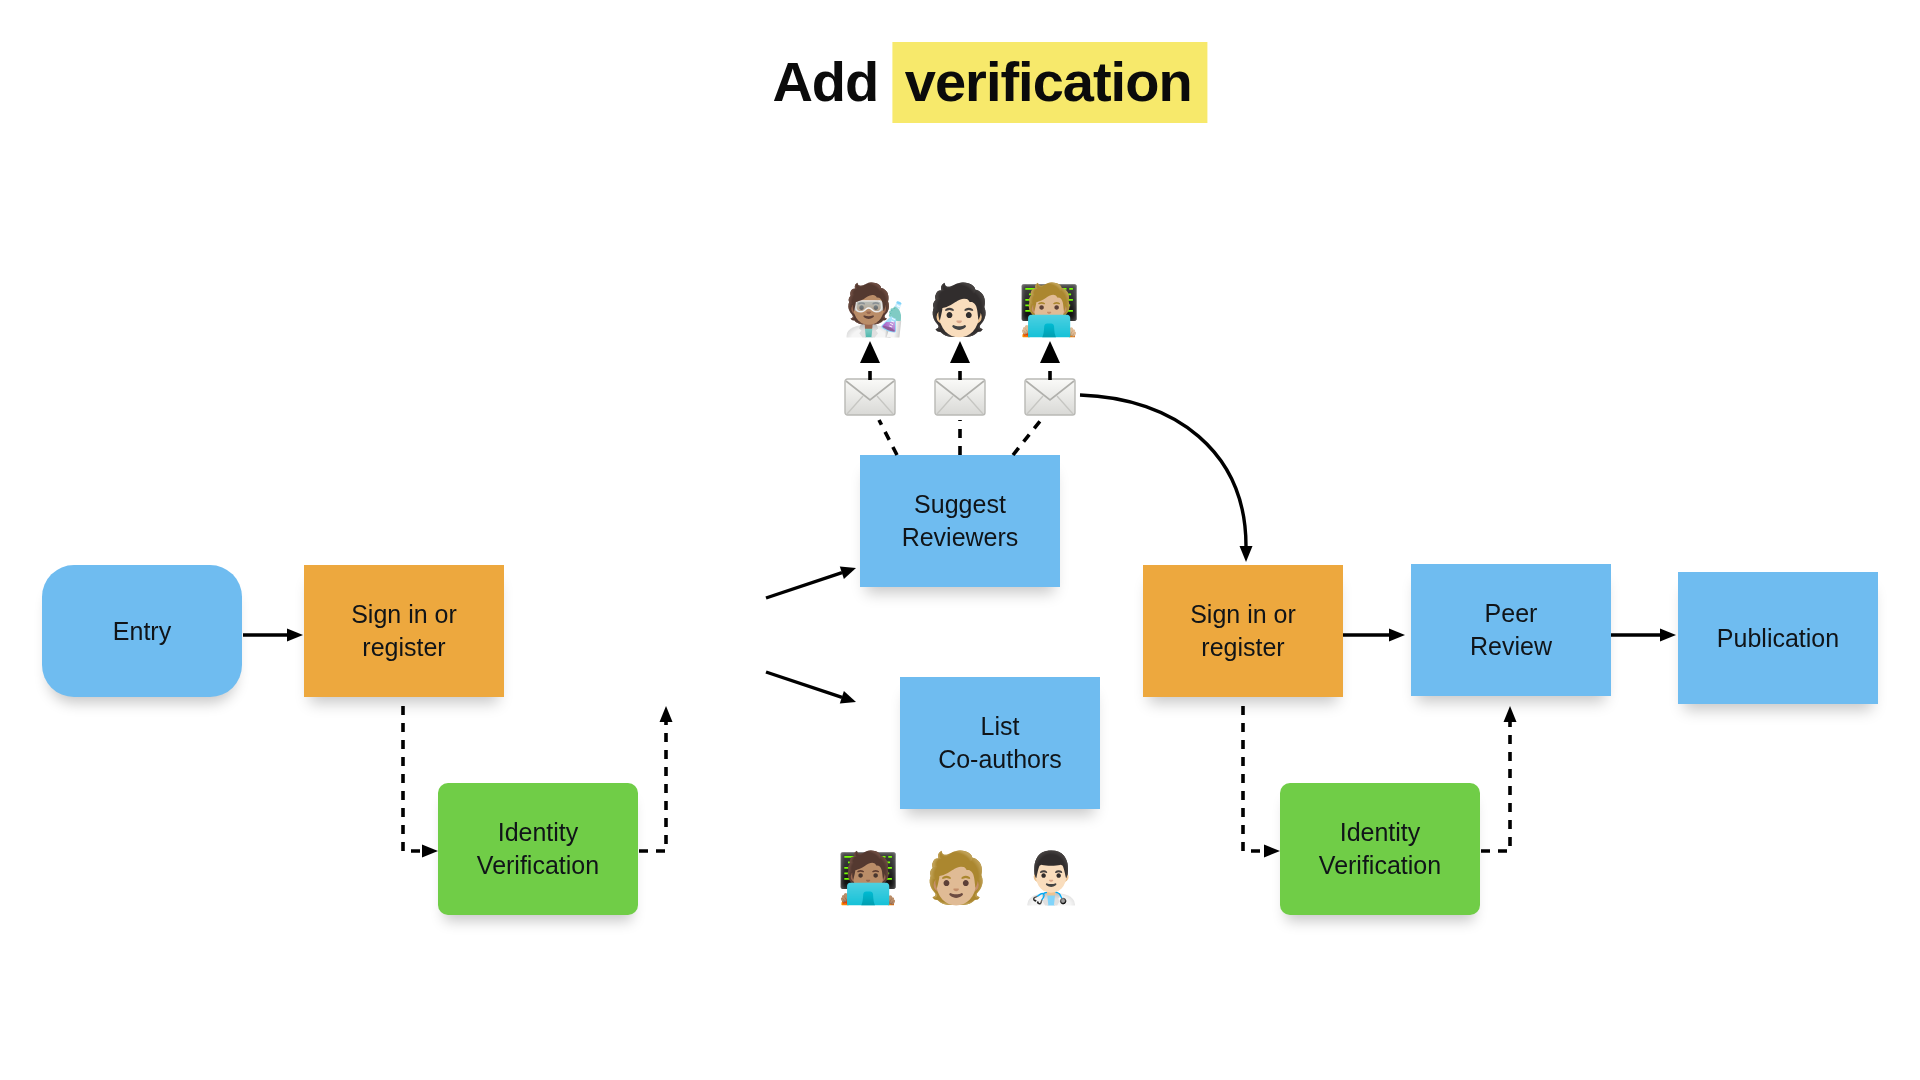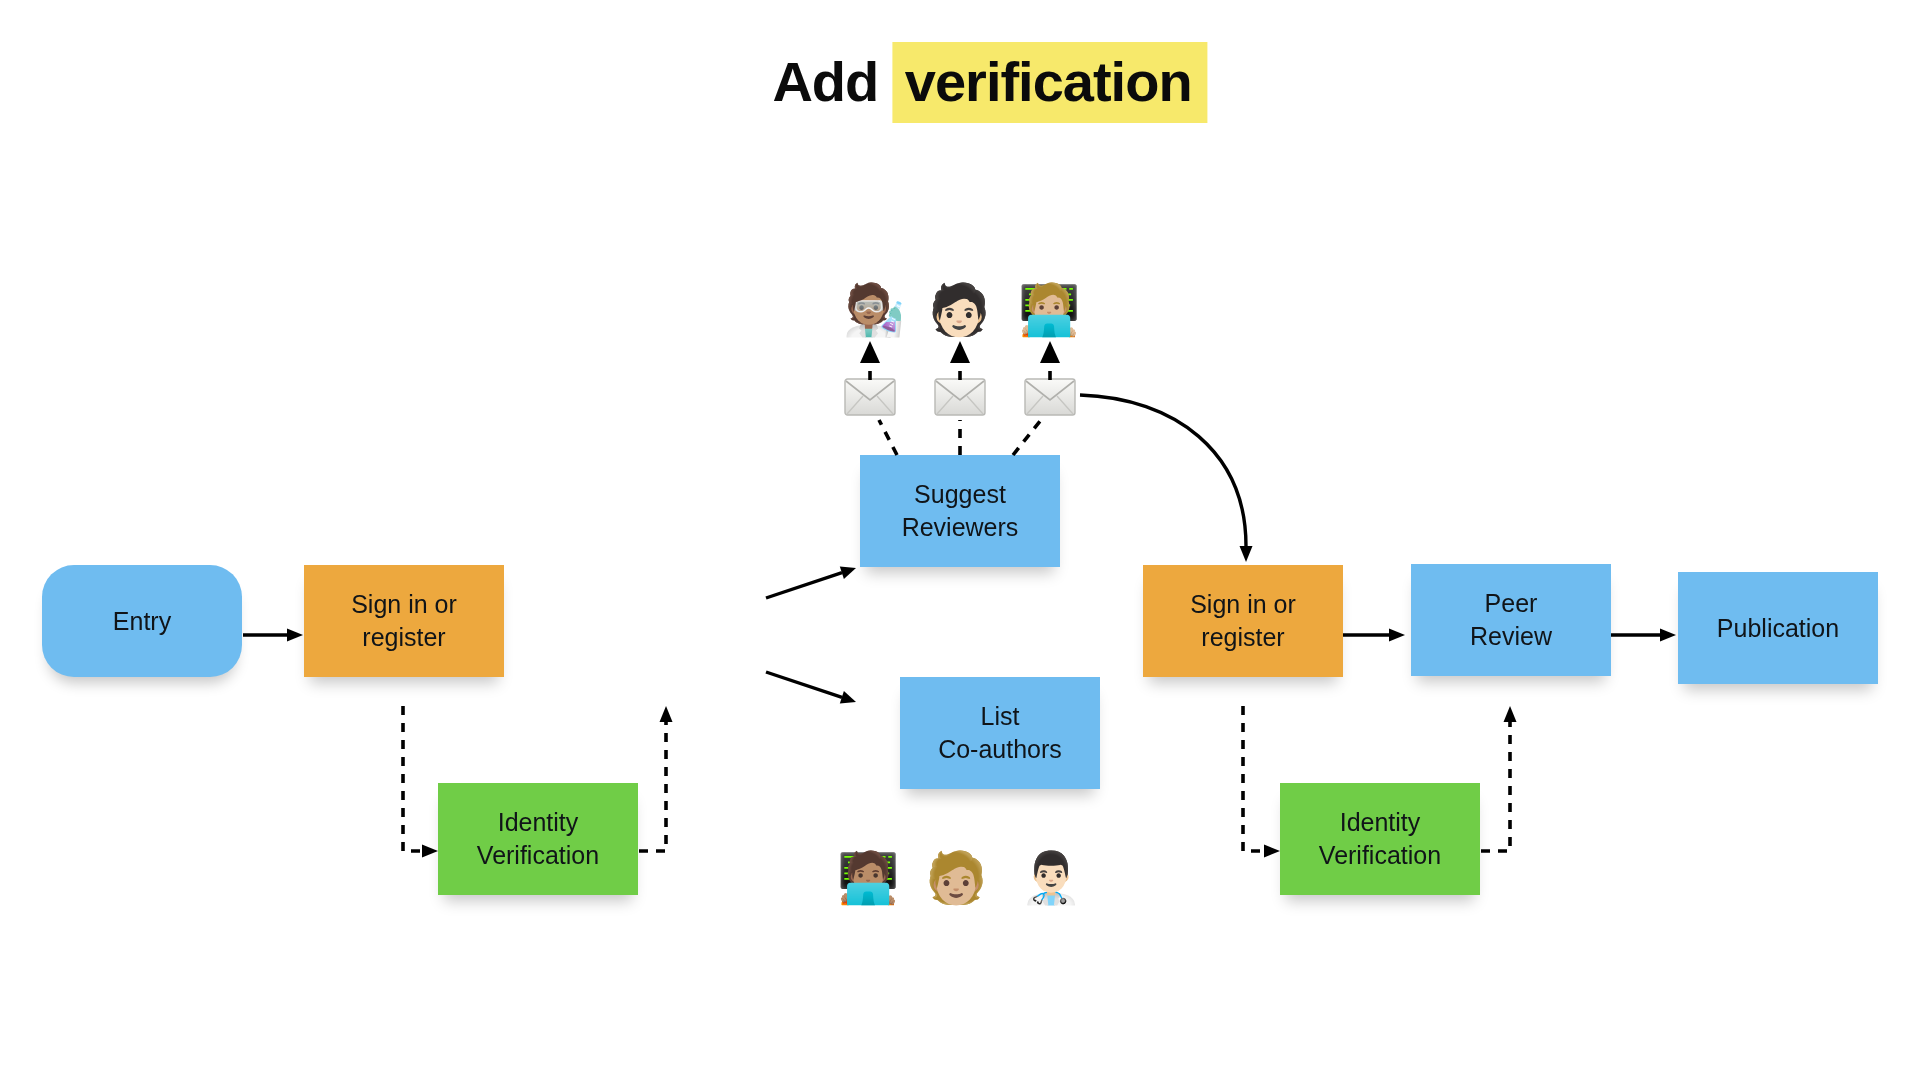--- a/index.html
+++ b/index.html
@@ -15,29 +15,29 @@
     white-space:nowrap;
     font-size:56px;font-weight:800;letter-spacing:-1px;color:#0b0b0b;
     line-height:1.35;
   }
   .title .hl{
     background:var(--highlight_yellow,#F7E96B);
     padding:8px 16px 10px 12px;
   }
   
   .node{
-    position:absolute;width:200px;height:112px;
+    position:absolute;width:200px;height:132px;
     display:flex;align-items:center;justify-content:center;text-align:center;
     font-size:25px;font-weight:500;color:#101418;line-height:1.32;
     box-shadow:0 12px 14px -6px rgba(0,0,0,.22);
   }
   .node-label{white-space:pre-line;}
   .c-blue  {background:var(--node_blue,#6FBCF0);}
   .c-orange{background:var(--node_orange,#EDA83E);text-align:center;}
-  .c-green {background:var(--node_green,#70CD47);}
+  .c-green {background:var(--node_green,#70CD47);border-radius:10px;}
   
   .emoji{
     position:absolute;width:70px;height:64px;
     display:flex;align-items:center;justify-content:center;
     font-size:50px;line-height:1;
     transform:translate(-50%,-50%);
     font-family:"DejaVu Sans",sans-serif;
   }
   
   .envelope{

